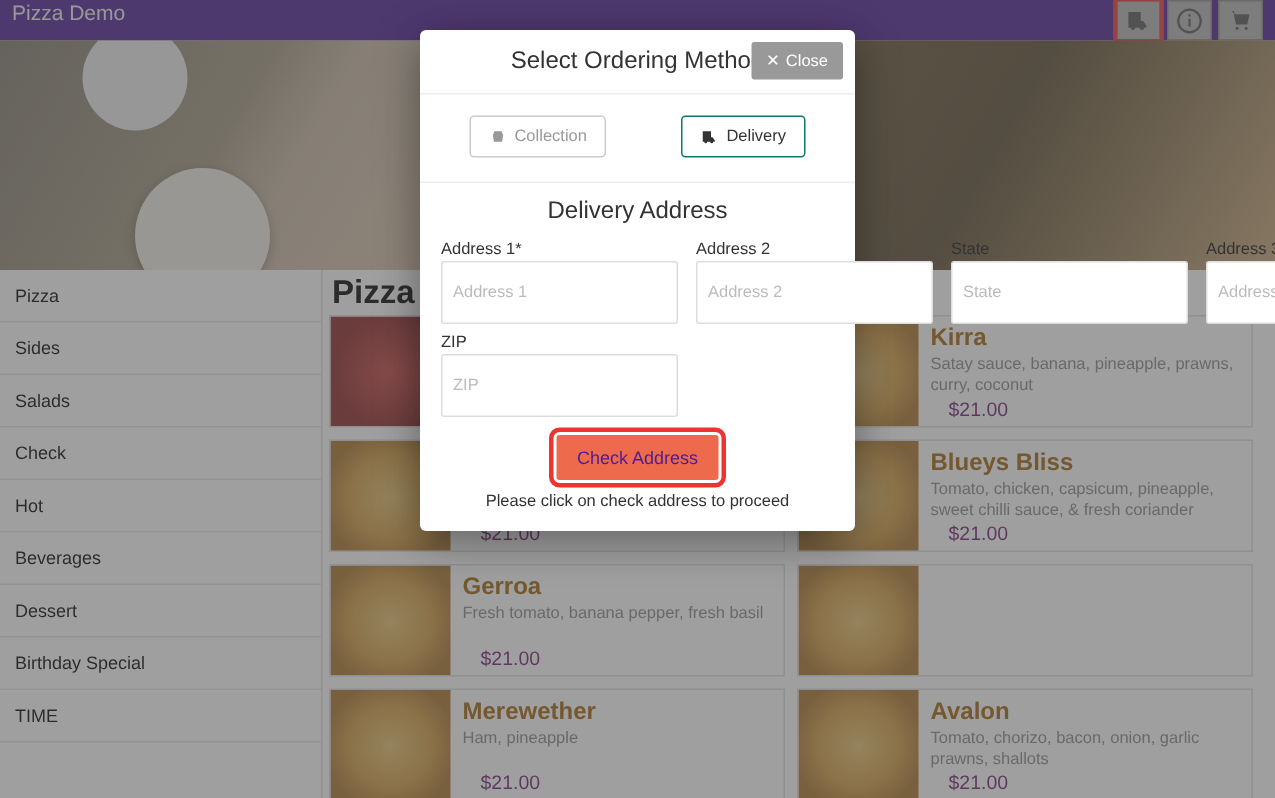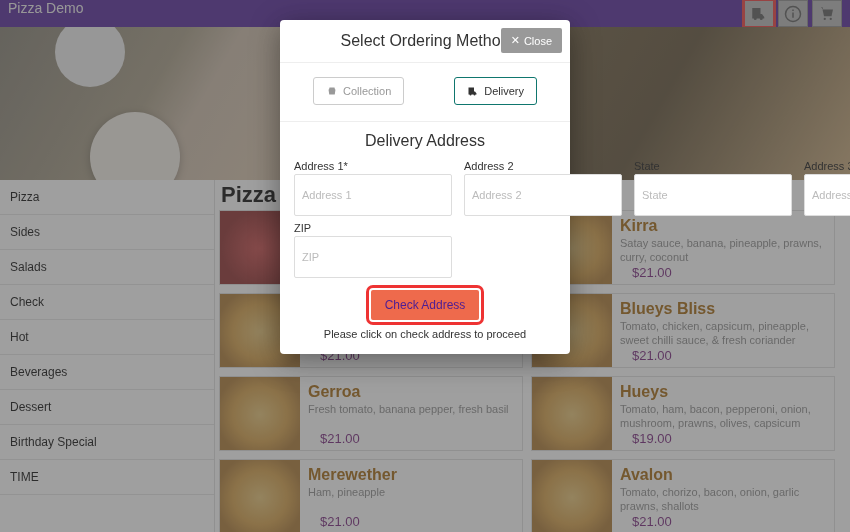--- a/index.html
+++ b/index.html
@@ -128,25 +128,20 @@
         <div class="card">
           <div class="thumb"></div>
           <div class="info">
             <div class="name">Gerroa</div>
             <div class="desc">Fresh tomato, banana pepper, fresh basil</div>
             <div class="price">$21.00</div>
           </div>
         </div>
         <div class="card">
           <div class="thumb"></div>
-          <div class="info">
-            <div class="name">Hueys</div>
-            <div class="desc">Tomato, ham, bacon, pepperoni, onion, mushroom, prawns, olives, capsicum</div>
-            <div class="price">$19.00</div>
-          </div>
         </div>
         <div class="card">
           <div class="thumb"></div>
           <div class="info">
             <div class="name">Merewether</div>
             <div class="desc">Ham, pineapple</div>
             <div class="price">$21.00</div>
           </div>
         </div>
         <div class="card">

